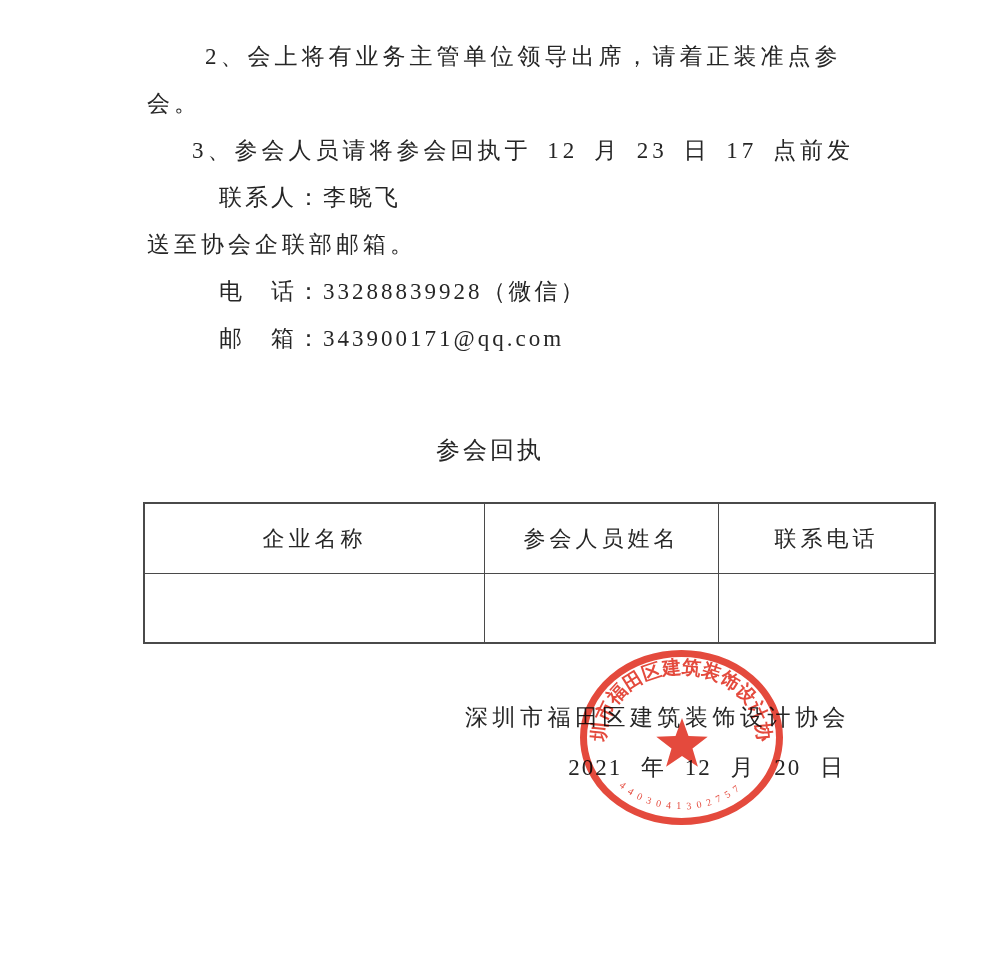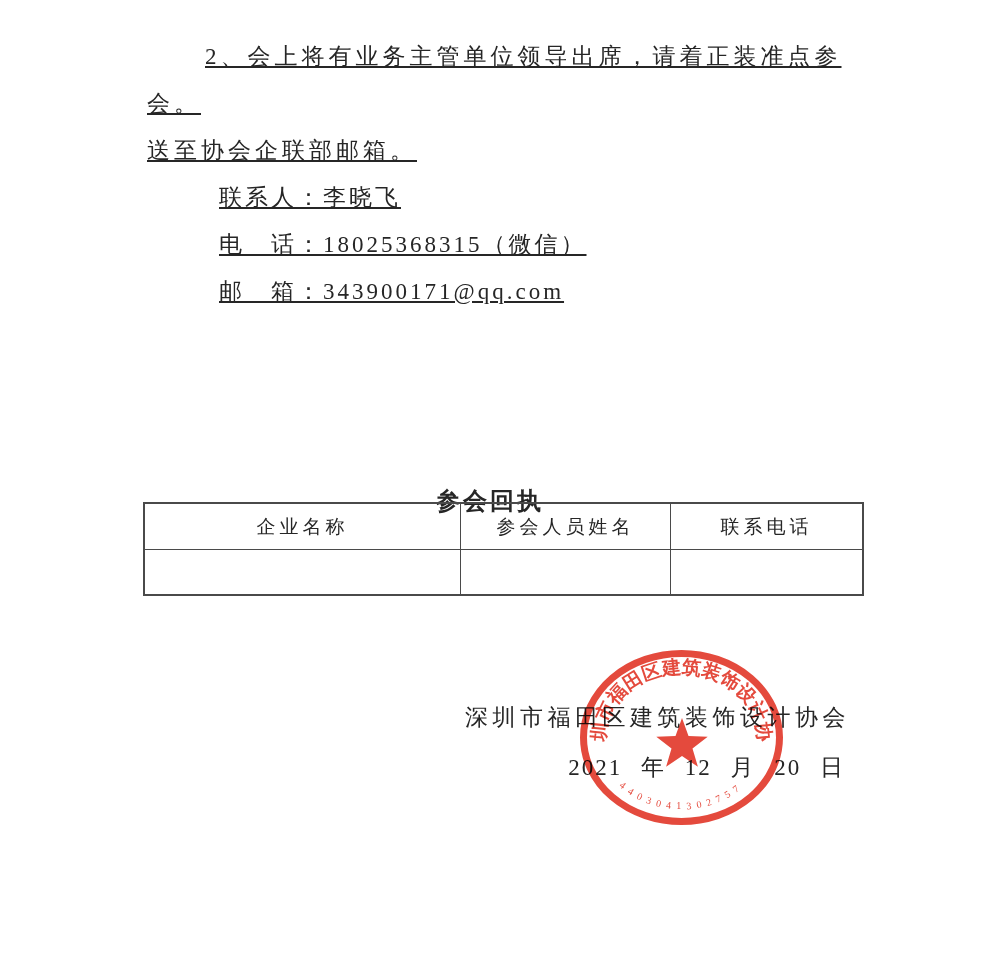--- a/index.html
+++ b/index.html
@@ -13,58 +13,57 @@
     position: relative;
     width: 1000px; height: 955px;
     background: #ffffff;
     overflow: hidden;
   }
   
   .body-block {
     position: absolute;
     left: 147px; top: 33px;
     width: 715px;
-    text-decoration: underline;
   }
   .bline {
     height: 47px; line-height: 47px;
     font-size: 23px;
     letter-spacing: 4px;
     word-spacing: 6px;
     white-space: nowrap;
   }
   .ind-a { padding-left: 58px; }   
   .ind-b { padding-left: 45px; }   
   .ind-c { padding-left: 72px; letter-spacing: 3px; } 
 
   
   .slip-title {
     position: absolute;
-    left: 0; top: 485px; width: 980px;
+    left: 0; top: 434px; width: 980px;
     text-align: center;
-    font-size: 24px; font-weight: bold;
+    font-size: 24px; font-weight: normal;
     letter-spacing: 3px;
   }
   
   .slip-table {
     position: absolute;
     left: 143px; top: 502px;
     width: 715px;
     border-collapse: collapse;
     table-layout: fixed;
     border: 2px solid #4a4a4a;
   }
   .slip-table th, .slip-table td {
     border: 1.5px solid #4a4a4a;
     text-align: center;
     vertical-align: middle;
     font-weight: normal;
-    font-size: 19px;
+    font-size: 22px;
     letter-spacing: 4px;
-    padding: 0;
+    padding: 12px;
   }
   .slip-table th { height: 45px; }
   .slip-table td { height: 44px; }
   .col-1 { width: 315px; }
   .col-2 { width: 209px; font-family: Liberation Serif, serif; }
   .col-3 { width: 191px; }
 
   
   .sig-org {
     position: absolute;
@@ -93,23 +92,24 @@
   .stamp svg { display: block; }
 </style>
 </head>
 <body>
 
 <div class="page">
 
   <div class="body-block">
     <div class="bline ind-a">2、会上将有业务主管单位领导出席，请着正装准点参</div>
     <div class="bline">会。</div>
+    <div class="bline ind-b">3、参会人员请将参会回执于 12 月 23 日 17 点前发</div>
+    <div class="bline ind-c">联系人：李晓飞</div>
     <div class="bline">送至协会企联部邮箱。</div>
-    <div class="bline ind-c">联系人：李晓飞</div>
-    <div class="bline ind-c">电　话：18025368315（微信）</div>
+    <div class="bline ind-c">电　话：33288839928（微信）</div>
     <div class="bline ind-c">邮　箱：343900171@qq.com</div>
   </div>
 
   <div class="slip-title">参会回执</div>
 
   <table class="slip-table">
     <thead>
       <tr>
         <th class="col-1">企业名称</th>
         <th class="col-2">参会人员姓名</th>

